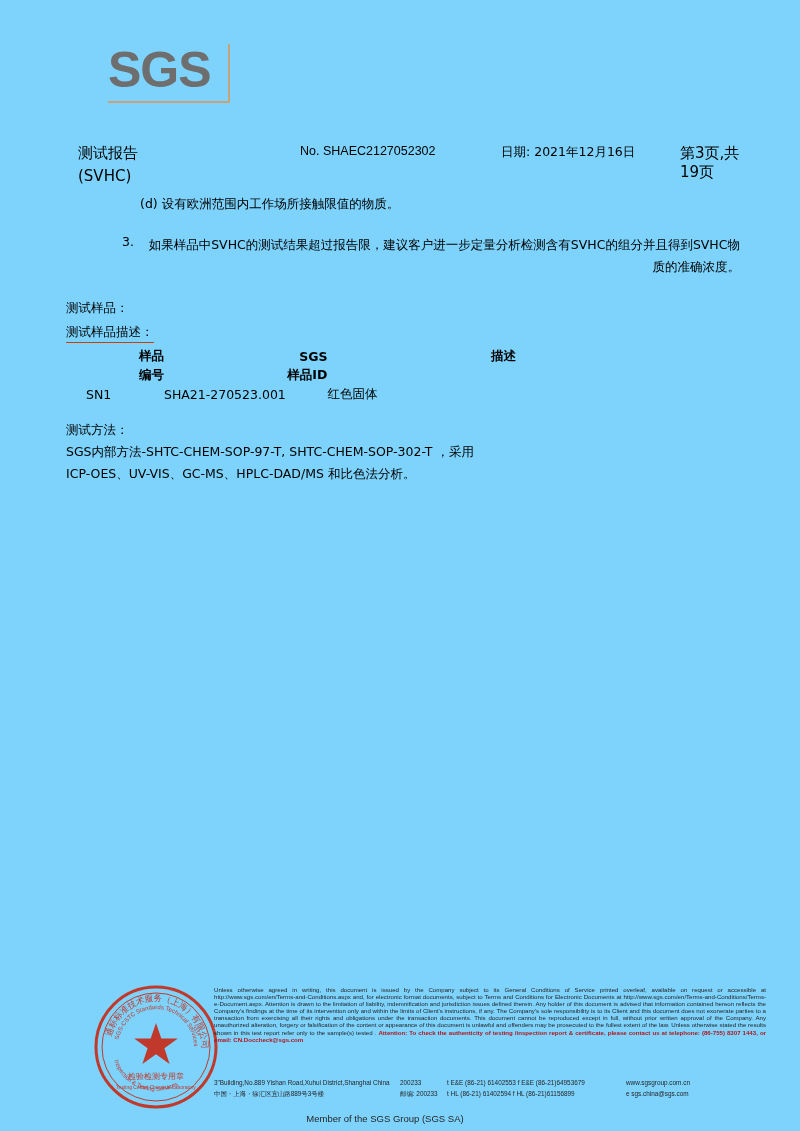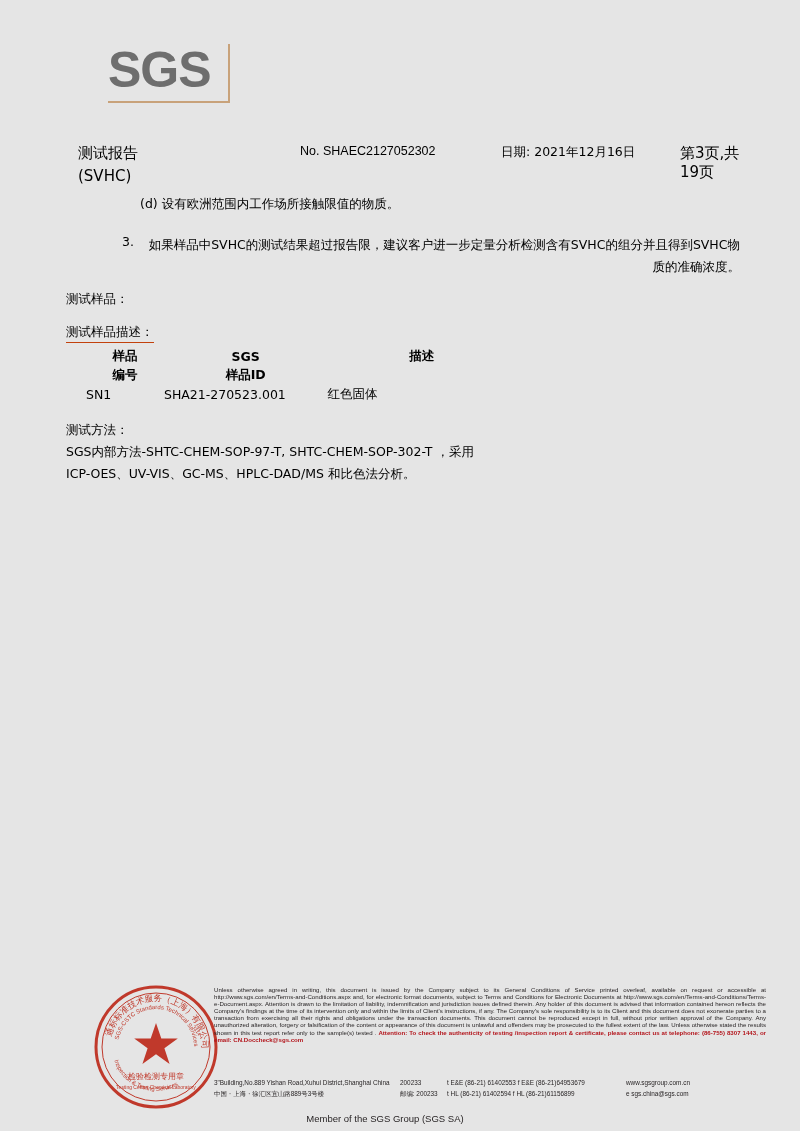--- a/index.html
+++ b/index.html
@@ -7,21 +7,21 @@
     padding: 0;
     background: #b9b9b9;
   }
   body {
     font-family: "Liberation Sans", sans-serif;
   }
   .page {
     position: relative;
     width: 800px;
     height: 1131px;
-    background: #e5e5e5;
+    background: #7dd3fc;
     overflow: hidden;
     box-sizing: border-box;
   }
 
   
   .logo-block {
     position: absolute;
     left: 108px;
     top: 44px;
     width: 130px;
@@ -125,21 +125,21 @@
     font-size: 12.5px;
     color: #000;
     line-height: 22px;
     font-family: "DejaVu Sans", sans-serif;
     text-align: right;
   }
 
   .sec-sample {
     position: absolute;
     left: 66px;
-    top: 95px;
+    top: 104px;
     font-size: 12.5px;
     color: #000;
     font-family: Liberation Mono, monospace;
   }
   .sec-sample-desc {
     position: absolute;
     left: 66px;
     top: 128px;
     font-size: 12.5px;
     color: #000;
@@ -151,21 +151,21 @@
   .sample-table {
     position: absolute;
     left: 86px;
     top: 152px;
     width: 430px;
     border-collapse: collapse;
     font-family: "DejaVu Sans", sans-serif;
     font-size: 12.5px;
   }
   .sample-table th {
-    text-align: center;
+    text-align: right;
     font-weight: bold;
     padding: 0 0 2px 0;
     color: #000;
   }
   .sample-table td {
     text-align: left;
     font-weight: normal;
     padding: 0;
     color: #000;
   }

